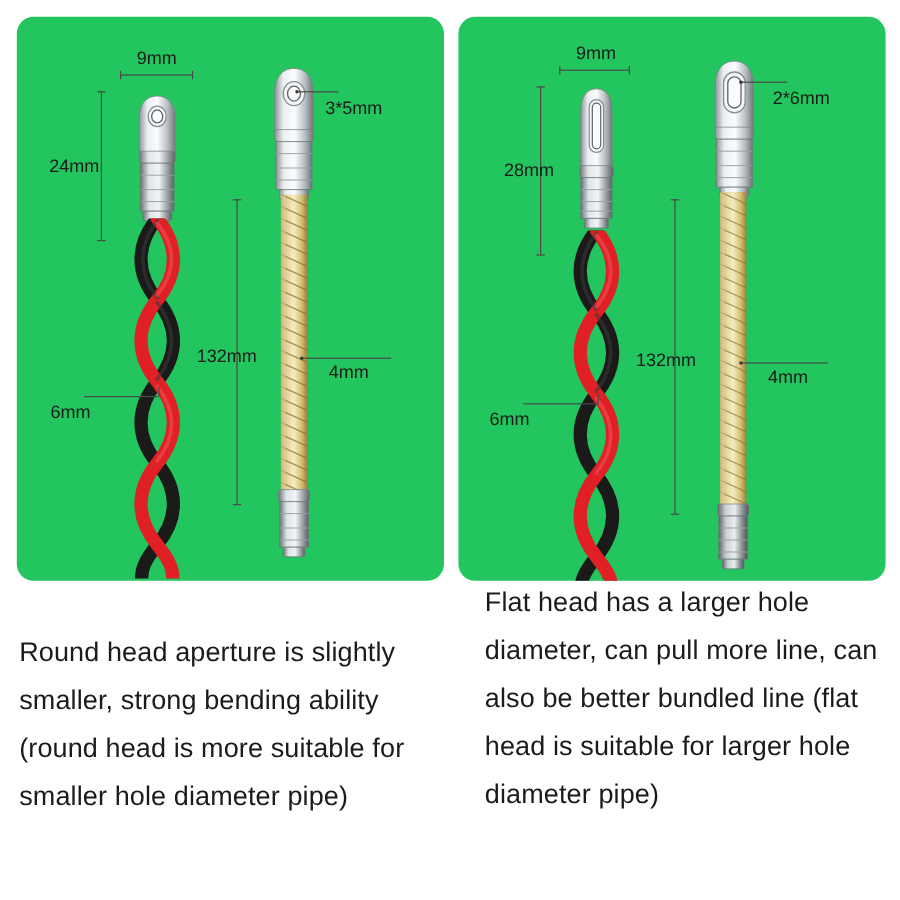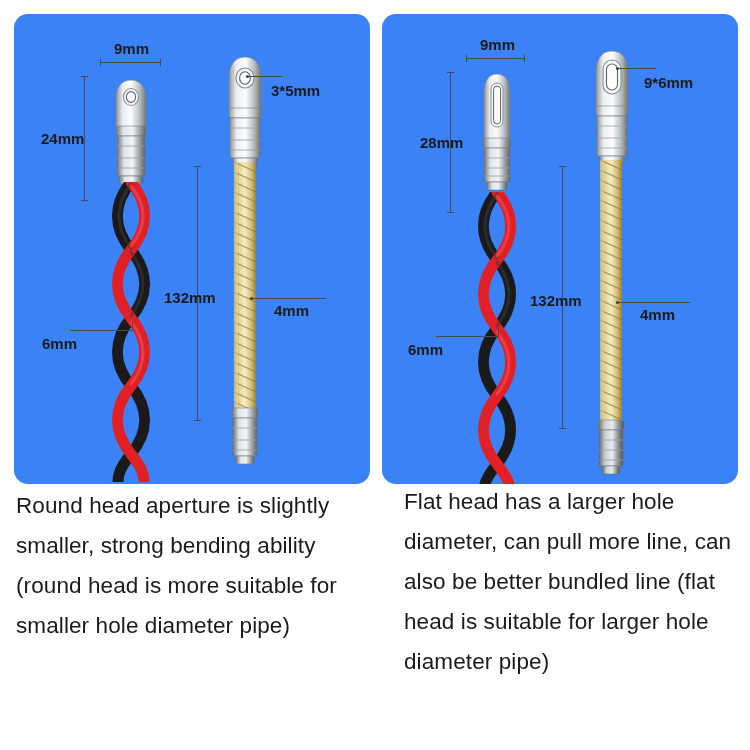--- a/index.html
+++ b/index.html
@@ -13,37 +13,36 @@
     position: relative;
     width: 750px; height: 750px;
     background: #ffffff;
     overflow: hidden;
   }
   .panel {
     position: absolute;
     top: 14px;
     width: 356px;
     height: 470px;
-    background: #3b82f6;
+    background: #22c55e;
     border-radius: 14px;
     overflow: hidden;
-    font-weight: bold;
   }
   .panel.left  { left: 14px; }
   .panel.right { left: 382px; }
 
   .caption {
     position: absolute;
     width: 350px;
     font-size: 22.5px;
     line-height: 40px;
     color: #1b1b1b;
     letter-spacing: 0.1px;
   }
-  .caption.left  { left: 16px; top: 486px; }
+  .caption.left  { left: 16px; top: 524px; }
   .caption.right { left: 404px; top: 482px; }
 
   
   .dim {
     position: absolute;
     font-size: 15px;
     color: #1b1b1b;
     white-space: nowrap;
   }
 
@@ -372,21 +371,21 @@
     <div class="tickv" style="left:142px; top:41px;"></div>
     <div class="dim" style="left:98px; top:22px;">9mm</div>
 
     <div class="vline" style="left:68px; top:58px; height:140px;"></div>
     <div class="tickh" style="left:65px; top:58px;"></div>
     <div class="tickh" style="left:65px; top:198px;"></div>
     <div class="dim" style="left:38px; top:120px;">28mm</div>
 
     <div class="hline" style="left:236px; top:54px; width:38px;"></div>
     <div class="dotpt" style="left:234px; top:53px;"></div>
-    <div class="dim" style="left:262px; top:60px;">9*6mm</div>
+    <div class="dim" style="left:262px; top:60px;">2*6mm</div>
 
     <div class="hline" style="left:54px; top:322px; width:62px;"></div>
     <div class="vline" style="left:116px; top:314px; height:9px;"></div>
     <div class="dim" style="left:26px; top:327px;">6mm</div>
 
     <div class="vline" style="left:180px; top:152px; height:262px;"></div>
     <div class="tickh" style="left:177px; top:152px;"></div>
     <div class="tickh" style="left:177px; top:414px;"></div>
     <div class="dim" style="left:148px; top:278px;">132mm</div>
 

